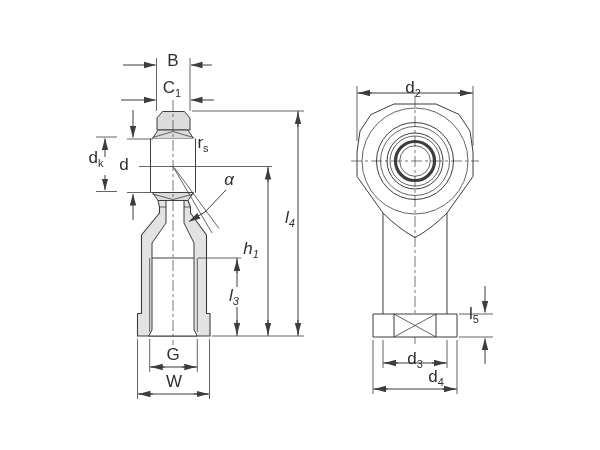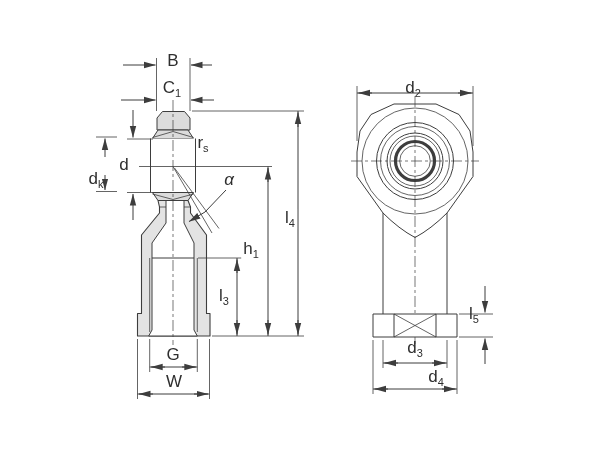--- a/index.html
+++ b/index.html
@@ -17,21 +17,21 @@
   .thick{stroke-width:3.2;}
   .wall{fill:var(--part_fill);stroke:var(--line);stroke-width:1.1;stroke-linejoin:round;}
   .ball{fill:var(--ball_fill);stroke:var(--line);stroke-width:1;stroke-linejoin:round;}
   .white{fill:#ffffff;stroke:var(--line);stroke-width:1;stroke-linejoin:round;}
   .whitefill{fill:#ffffff;stroke:none;}
   .cl{stroke:var(--line);stroke-width:0.7;fill:none;stroke-dasharray:11 3 3 3;}
   .ah{fill:var(--line);}
   .lbl{position:absolute;transform:translate(-50%,-50%);font-size:17px;color:#2f2f2f;
        white-space:nowrap;line-height:1;letter-spacing:0;}
   .lbl sub{font-size:11px;vertical-align:-4px;}
-  .bg{background:#fff;padding:0 2px;}
+  .bg{background:#fff;padding:0 2px;font-style:italic;}
   .it{font-style:italic;}
 </style>
 </head>
 <body>
 
 <div class="stage">
   <svg width="600" height="450" viewBox="0 0 600 450">
     <defs>
       <marker id="ah" markerWidth="13" markerHeight="9" refX="11.5" refY="4" orient="auto" markerUnits="userSpaceOnUse">
         <path class="ah" d="M0,0.8 L11.8,4 L0,7.2 Z"></path>
@@ -186,26 +186,26 @@
         <line class="ln thin" x1="459" y1="314" x2="493" y2="314"></line>
         <line class="ln thin" x1="459" y1="337" x2="493" y2="337"></line>
         <line class="ln" x1="485" y1="286" x2="485" y2="312.5" marker-end="url(#ah)"></line>
         <line class="ln" x1="485" y1="364" x2="485" y2="338.5" marker-end="url(#ah)"></line>
       </g>
     </g>
   </svg>
 
   <span class="lbl" style="left:173px;top:62px"><span>B</span><sub></sub></span>
   <span class="lbl" style="left:172px;top:89px"><span>C</span><sub>1</sub></span>
-  <span class="lbl" style="left:96px;top:180px"><span>d</span><sub>k</sub></span>
+  <span class="lbl" style="left:96px;top:159px"><span>d</span><sub>k</sub></span>
   <span class="lbl" style="left:124px;top:166px"><span>d</span><sub></sub></span>
   <span class="lbl" style="left:203px;top:144px"><span>r</span><sub>s</sub></span>
   <span class="lbl it" style="left:229px;top:181px"><span>α</span><sub></sub></span>
   <span class="lbl bg" style="left:290px;top:219px"><span>l</span><sub>4</sub></span>
   <span class="lbl bg" style="left:251px;top:250px"><span>h</span><sub>1</sub></span>
-  <span class="lbl bg" style="left:224px;top:297px"><span>l</span><sub>3</sub></span>
+  <span class="lbl bg" style="left:234px;top:297px"><span>l</span><sub>3</sub></span>
   <span class="lbl" style="left:173px;top:356px"><span>G</span><sub></sub></span>
   <span class="lbl" style="left:174px;top:383px"><span>W</span><sub></sub></span>
   <span class="lbl" style="left:413px;top:89px"><span>d</span><sub>2</sub></span>
-  <span class="lbl" style="left:415px;top:349px"><span>d</span><sub>3</sub></span>
+  <span class="lbl" style="left:415px;top:360px"><span>d</span><sub>3</sub></span>
   <span class="lbl" style="left:436px;top:378px"><span>d</span><sub>4</sub></span>
   <span class="lbl" style="left:474px;top:315px"><span>l</span><sub>5</sub></span>
 </div>
 
 </body></html>

